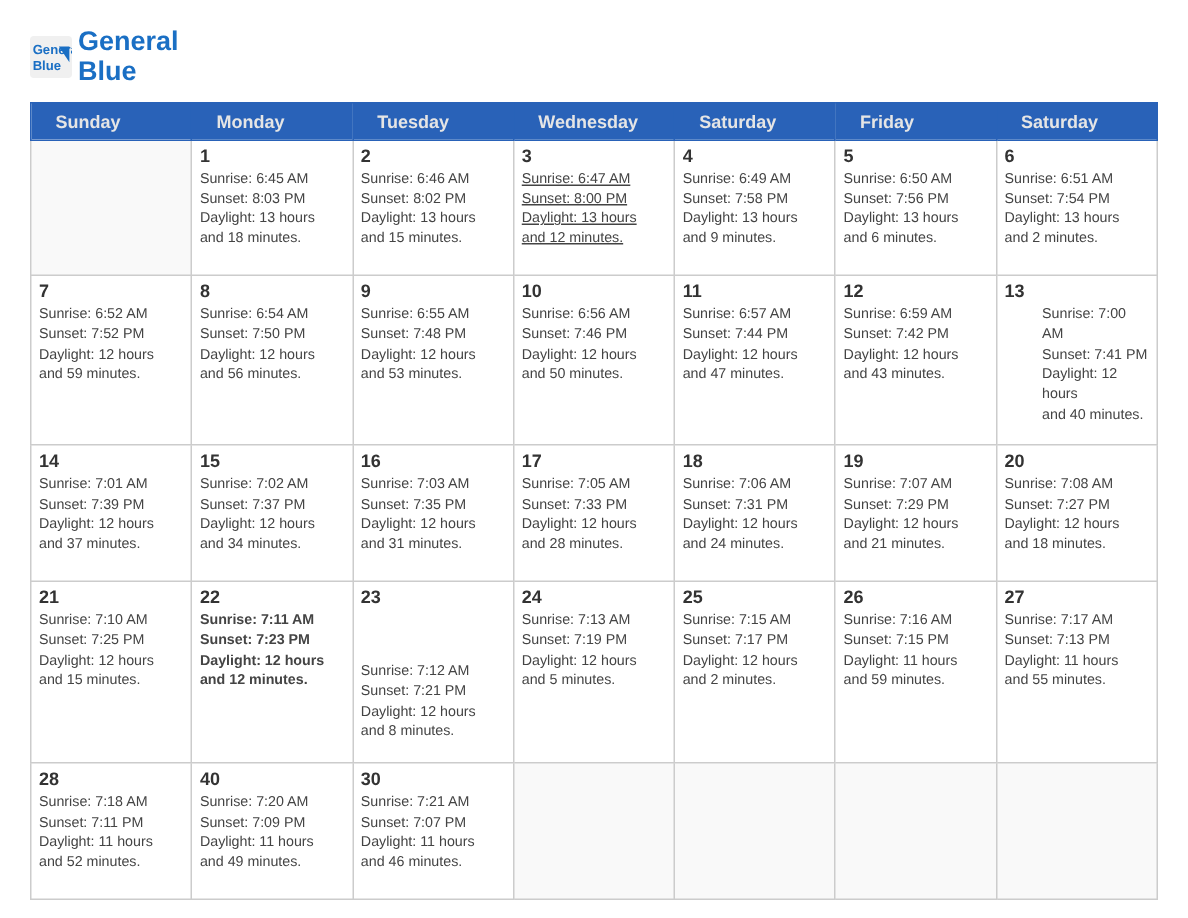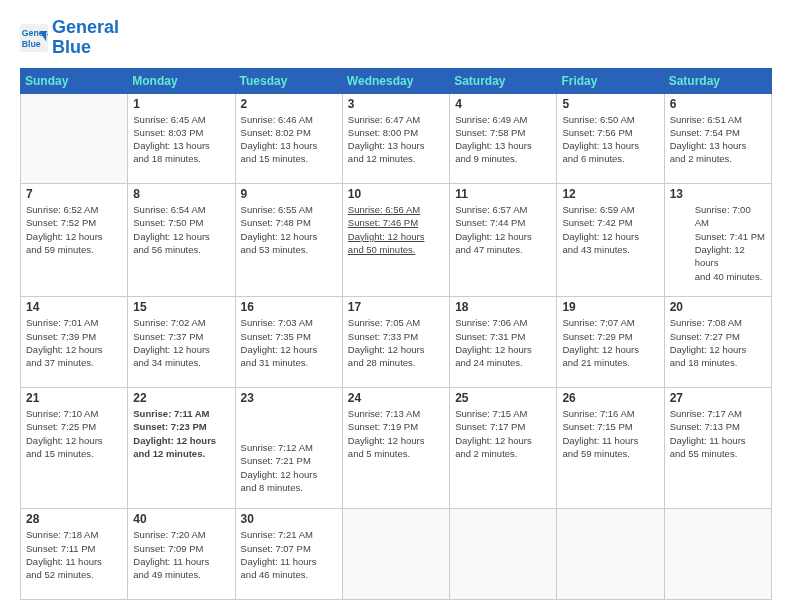--- a/index.html
+++ b/index.html
@@ -55,24 +55,24 @@
     }
     .calendar {
       flex: 1;
       border: 1px solid #ccc;
       border-collapse: collapse;
       width: 100%;
       table-layout: fixed;
     }
     .calendar th {
       background: #2962b8;
-      color: #5eead4;
+      color: #e5e5e5;
       font-size: 12px;
       font-weight: bold;
-      padding: 5px 4px;
+      padding: 5px 16px;
       border: 1px solid #2962b8;
       text-align: left;
     }
     .calendar td {
       border: 1px solid #ccc;
       vertical-align: top;
       padding: 3px 5px;
       font-size: 10px;
       color: #333;
       height: 82px;
@@ -141,21 +141,21 @@
           </td>
           <td>
             <span class="day-num">2</span>
             <div class="day-info" style="white-space: pre-line;">Sunrise: 6:46 AM
 Sunset: 8:02 PM
 Daylight: 13 hours
 and 15 minutes.</div>
           </td>
           <td>
             <span class="day-num">3</span>
-            <div class="day-info" style="white-space: pre-line;">Sunrise: 6:47 AM
+            <div class="day-info" style="white-space: pre-line; text-decoration: underline;">Sunrise: 6:47 AM
 Sunset: 8:00 PM
 Daylight: 13 hours
 and 12 minutes.</div>
           </td>
           <td>
             <span class="day-num">4</span>
             <div class="day-info" style="white-space: pre-line;">Sunrise: 6:49 AM
 Sunset: 7:58 PM
 Daylight: 13 hours
 and 9 minutes.</div>
@@ -192,21 +192,21 @@
           </td>
           <td>
             <span class="day-num">9</span>
             <div class="day-info" style="white-space: pre-line;">Sunrise: 6:55 AM
 Sunset: 7:48 PM
 Daylight: 12 hours
 and 53 minutes.</div>
           </td>
           <td>
             <span class="day-num">10</span>
-            <div class="day-info" style="white-space: pre-line; text-decoration: underline;">Sunrise: 6:56 AM
+            <div class="day-info" style="white-space: pre-line;">Sunrise: 6:56 AM
 Sunset: 7:46 PM
 Daylight: 12 hours
 and 50 minutes.</div>
           </td>
           <td>
             <span class="day-num">11</span>
             <div class="day-info" style="white-space: pre-line;">Sunrise: 6:57 AM
 Sunset: 7:44 PM
 Daylight: 12 hours
 and 47 minutes.</div>

